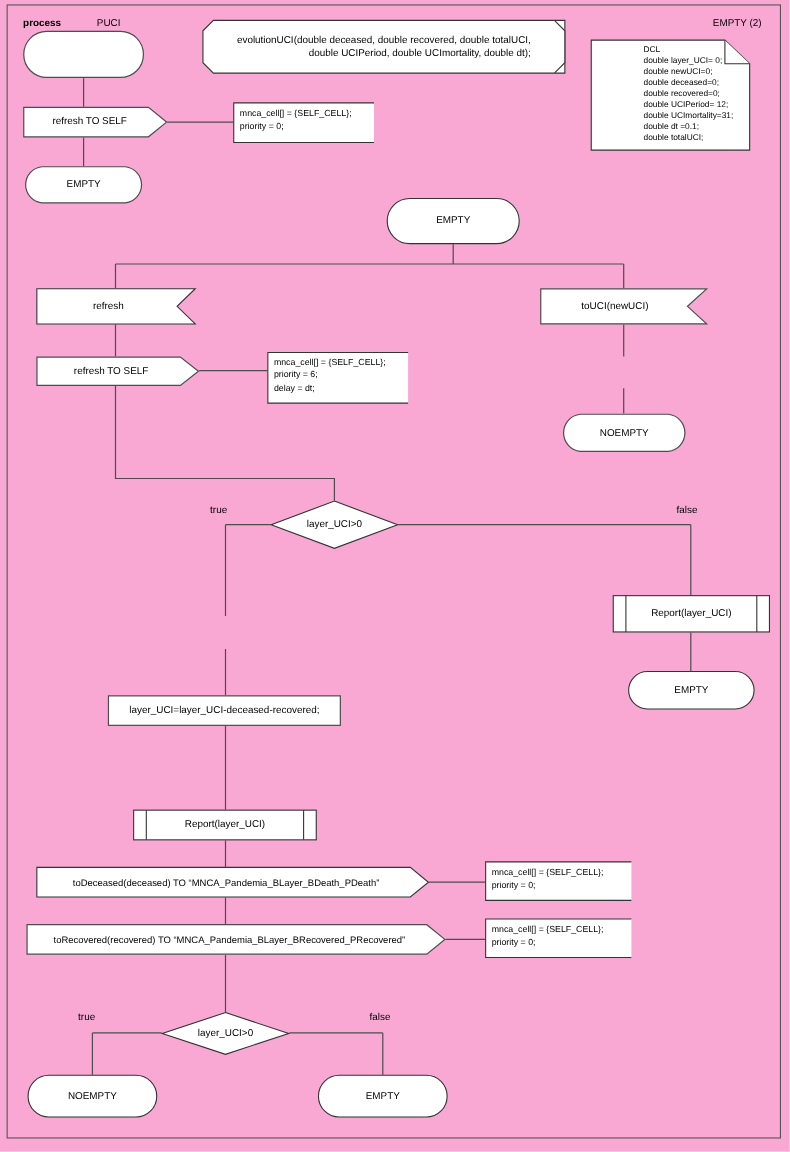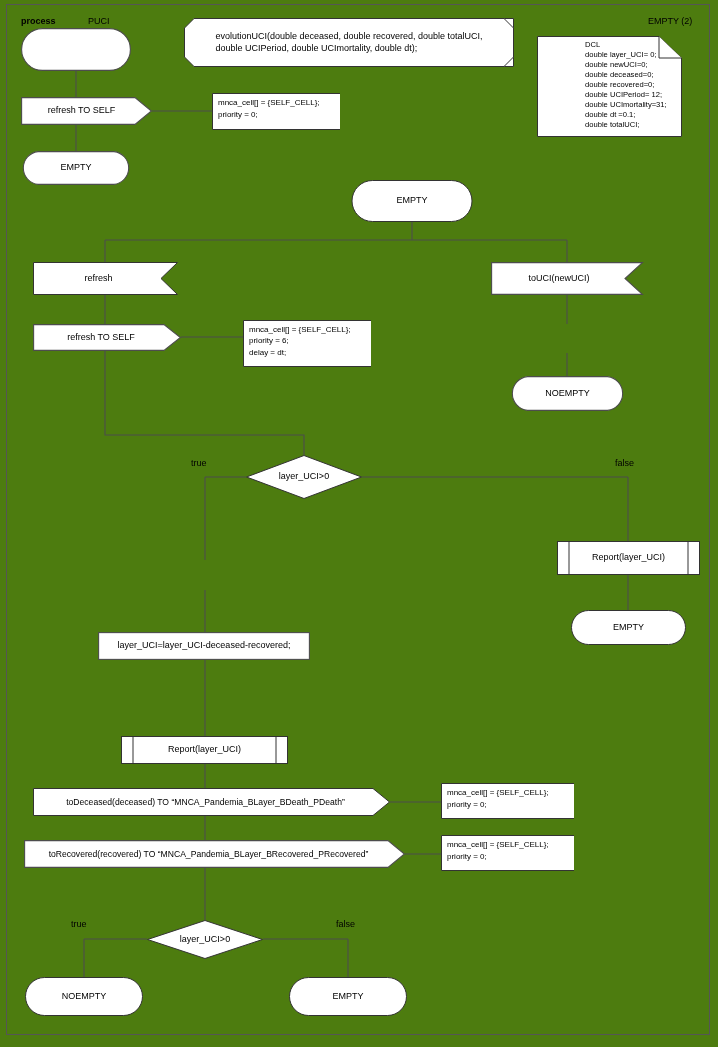--- a/index.html
+++ b/index.html
@@ -4,21 +4,21 @@
 <style>
   html, body {
     margin: 0;
     padding: 0;
     background: #ffffff;
   }
   #page {
     position: relative;
     width: 718px;
     height: 1047px;
-    background: #4d7c0f;
+    background: #f9a8d4;
     font-family: "Liberation Sans", sans-serif;
     overflow: hidden;
   }
   #page-border {
     position: absolute;
     left: 6px;
     top: 4px;
     width: 704px;
     height: 1031px;
     border: 1px solid #555555;
@@ -36,21 +36,21 @@
   }
   .lbl {
     position: absolute;
     left: 0;
     top: 0;
     width: 100%;
     height: 100%;
     display: flex;
     align-items: center;
     justify-content: center;
-    text-align: left;
+    text-align: right;
     font-size: 9px;
     color: #000000;
     line-height: 1.25;
     white-space: pre-line;
     padding: 0 6px;
     box-sizing: border-box;
     pointer-events: none;
   }
   .lbl.left {
     justify-content: flex-start;

